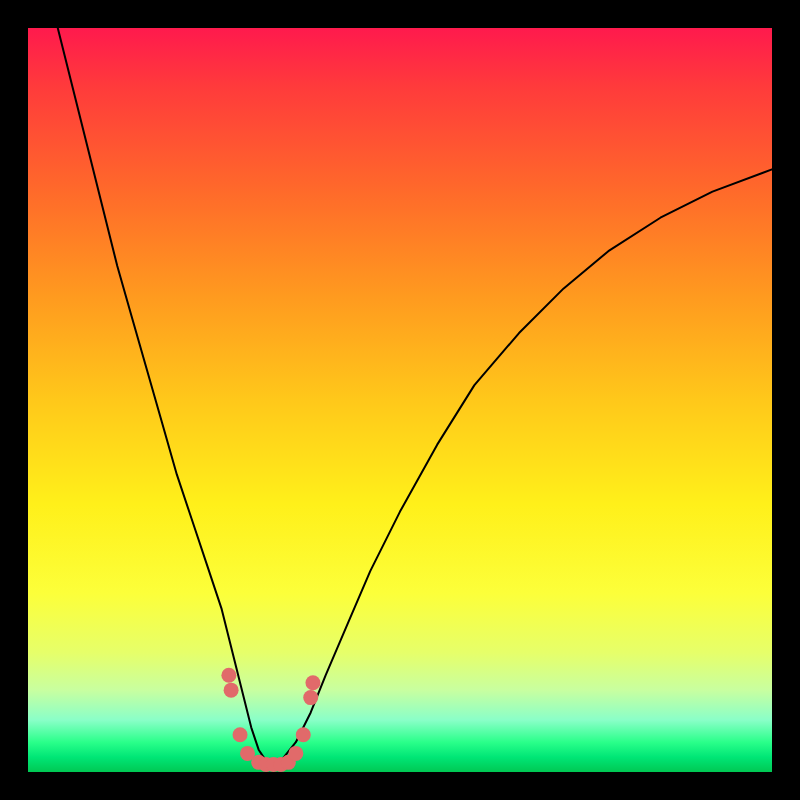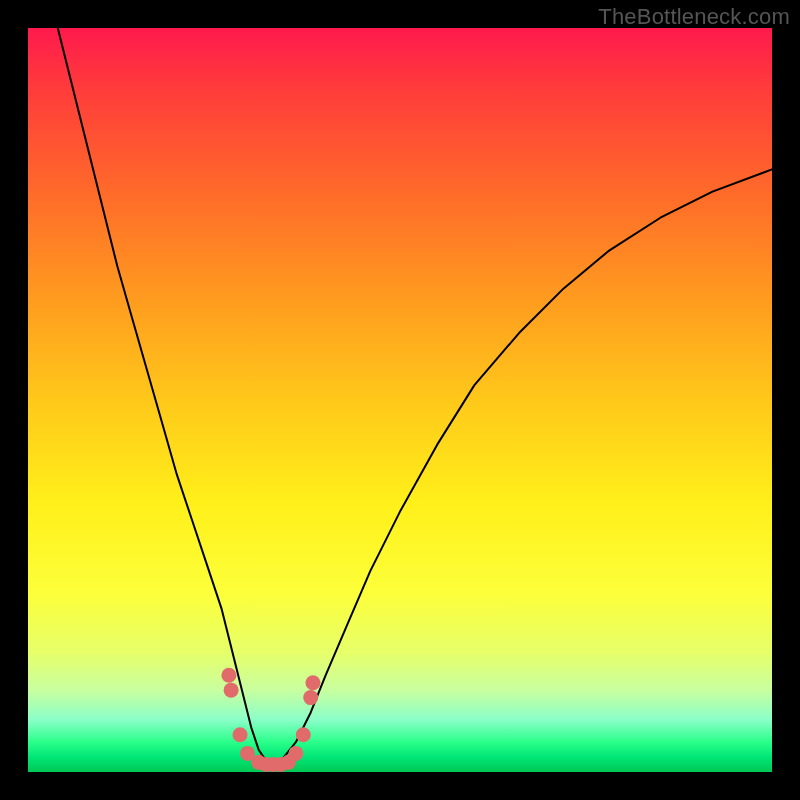--- a/index.html
+++ b/index.html
@@ -77,14 +77,13 @@
           <circle cx="245.52" cy="736.56" r="7.5" fill="#e16a6a" stroke="#d05a5a" stroke-width="0"></circle>
           <circle cx="252.96" cy="736.56" r="7.5" fill="#e16a6a" stroke="#d05a5a" stroke-width="0"></circle>
           <circle cx="260.40" cy="734.33" r="7.5" fill="#e16a6a" stroke="#d05a5a" stroke-width="0"></circle>
           <circle cx="267.84" cy="725.40" r="7.5" fill="#e16a6a" stroke="#d05a5a" stroke-width="0"></circle>
           <circle cx="275.28" cy="706.80" r="7.5" fill="#e16a6a" stroke="#d05a5a" stroke-width="0"></circle>
           <circle cx="282.72" cy="669.60" r="7.5" fill="#e16a6a" stroke="#d05a5a" stroke-width="0"></circle>
           <circle cx="284.95" cy="654.72" r="7.5" fill="#e16a6a" stroke="#d05a5a" stroke-width="0"></circle>
         </g>
     </svg>
   </div>
-  <div class="watermark">TheBottleneck.com</div>
 </div>
 
 </body></html>

